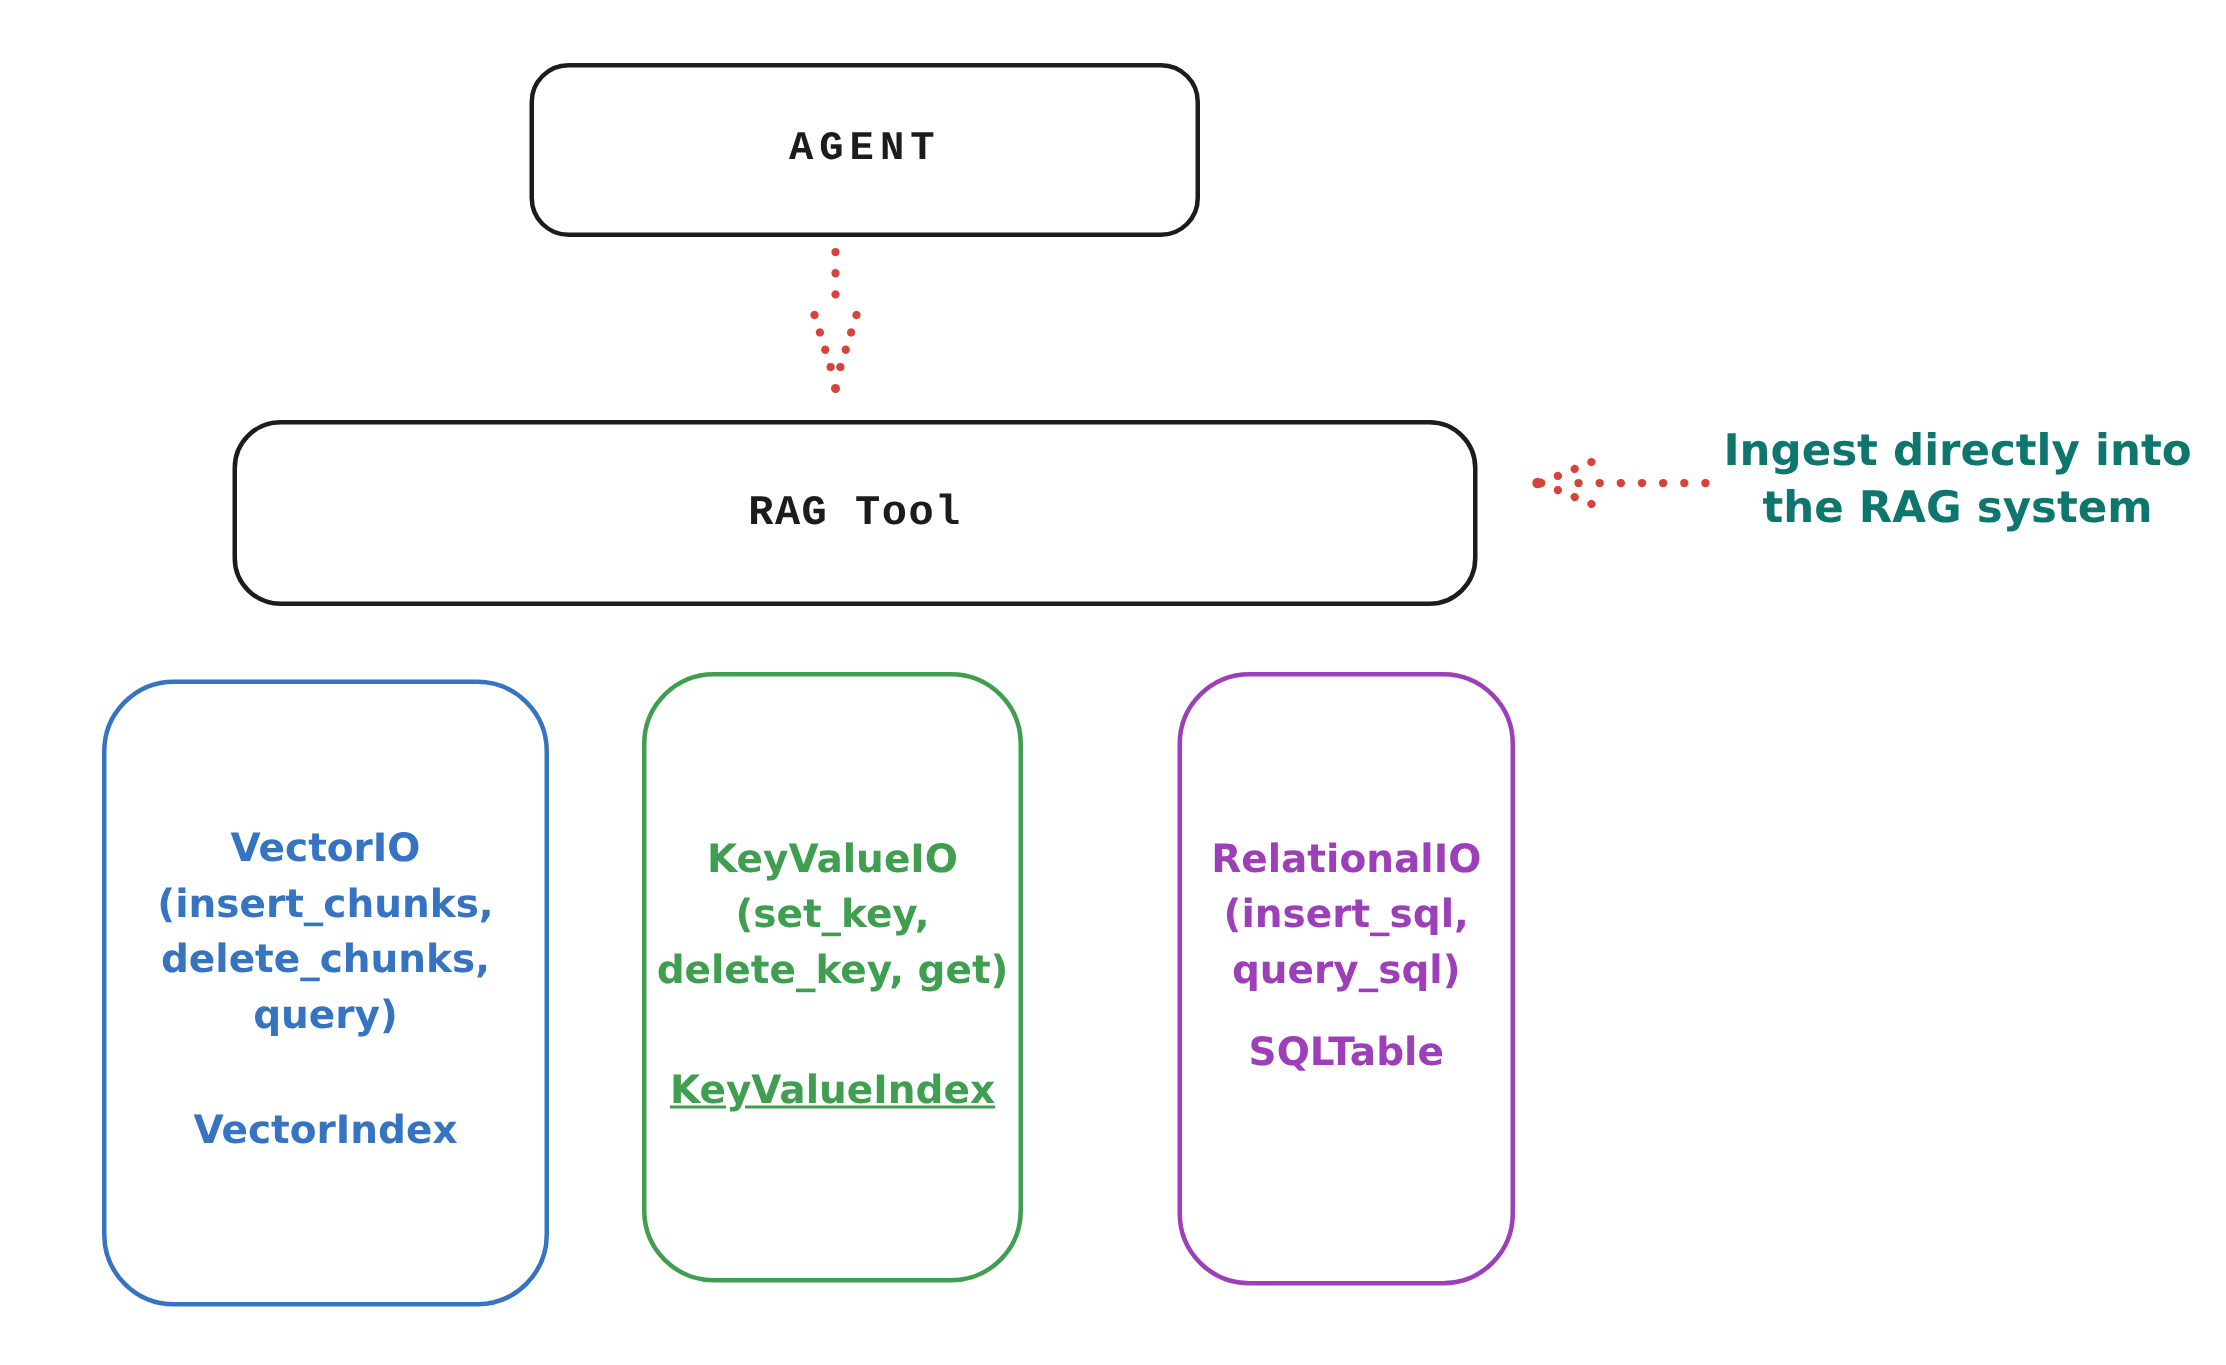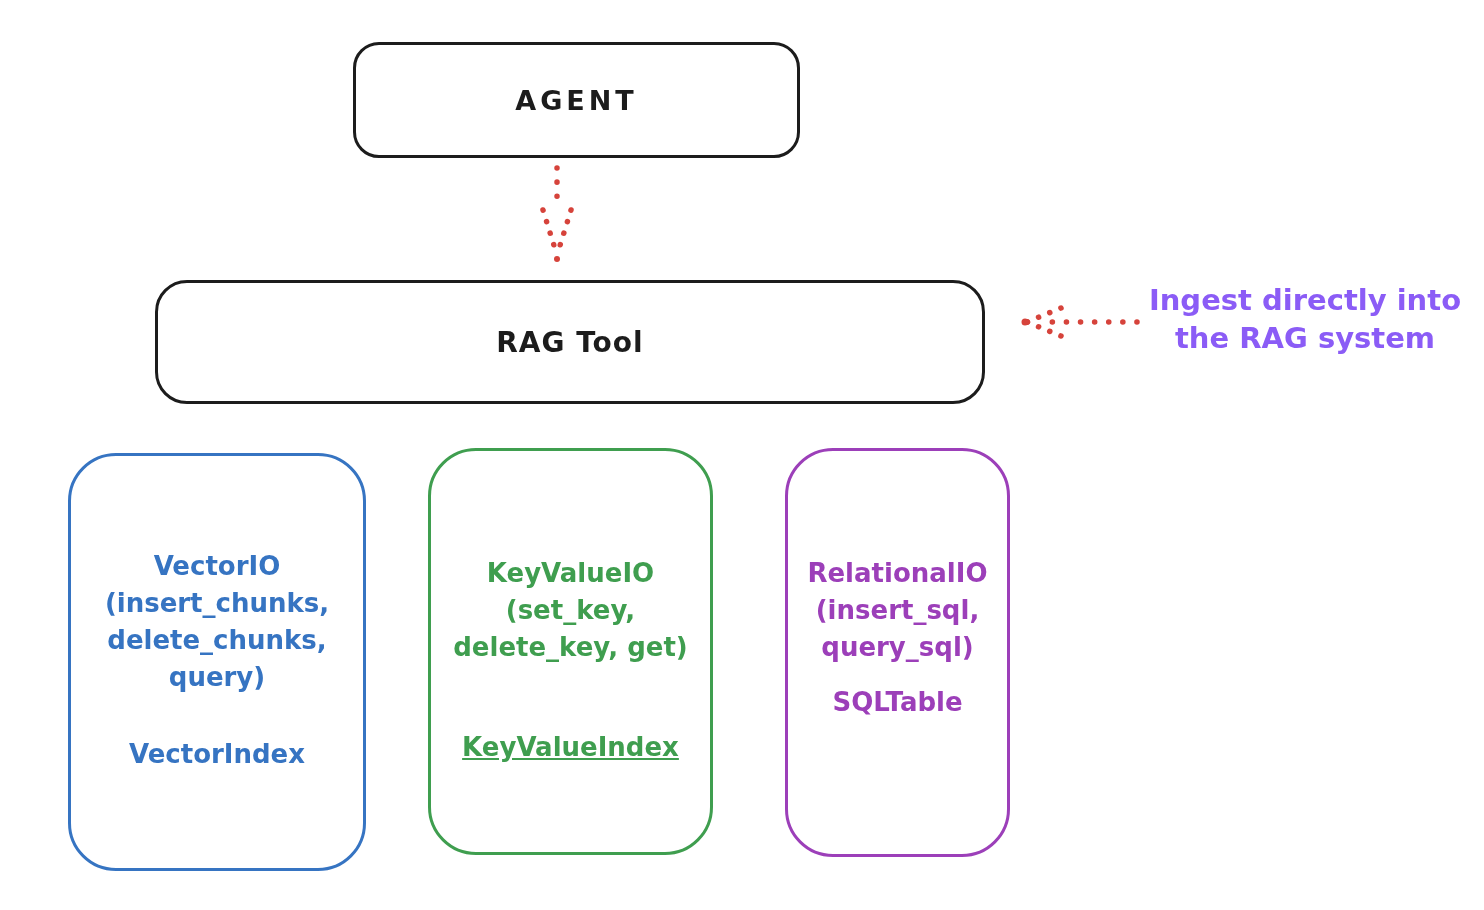--- a/index.html
+++ b/index.html
@@ -13,20 +13,21 @@
   }
   .node {
     position: absolute;
     border: 3.5px solid #1c1c1c;
     display: flex;
     align-items: center;
     justify-content: center;
     color: #1c1c1c;
     background: #ffffff;
     box-sizing: border-box;
+    font-family: Liberation Mono, monospace;
   }
   .agent-box {
     left: 353px; top: 42px; width: 447px; height: 116px;
     border-radius: 26px;
   }
   .agent-box .label {
     font-size: 27px; font-weight: 700; letter-spacing: 4px;
   }
   .rag-box {
     left: 155px; top: 280px; width: 830px; height: 124px;
@@ -48,37 +49,36 @@
     line-height: 37px;
   }
   .storage .api { white-space: pre-line; }
   .storage .index-name { margin-top: 40px; }
   .storage-vector {
     left: 68px; top: 453px; width: 298px; height: 418px;
     border: 3.5px solid #3674c2; color: #3674c2;
     padding-top: 92px;
   }
   .storage-keyvalue {
-    left: 428px; top: 448px; width: 285px; height: 407px;
+    left: 428px; top: 448px; width: 254px; height: 407px;
     border: 3.5px solid #3f9e4f; color: #3f9e4f;
     padding-top: 104px;
-    gap: 20px;
   }
   .storage-keyvalue .index-name { margin-top: 43px; text-decoration: underline; }
   .storage-relational {
     left: 785px; top: 448px; width: 225px; height: 409px;
     border: 3.5px solid #9c3fb9; color: #9c3fb9;
     padding-top: 104px;
   }
   .storage-relational .index-name { margin-top: 18px; }
   .arrow-svg { position: absolute; overflow: visible; }
   .annotation {
     position: absolute;
     left: 1135px; top: 281px; width: 340px;
-    color: #8b5cf6;
+    color: #0f766e;
     font-size: 29px;
     font-weight: 600;
     line-height: 38px;
     text-align: center;
     white-space: pre-line;
   }
   .dotted { stroke: #d6433b; stroke-width: 5.5; stroke-linecap: round; fill: none; }
   .dots-14 { stroke-dasharray: 0.1 14; }
   .dots-12 { stroke-dasharray: 0.1 12; }
 </style>

